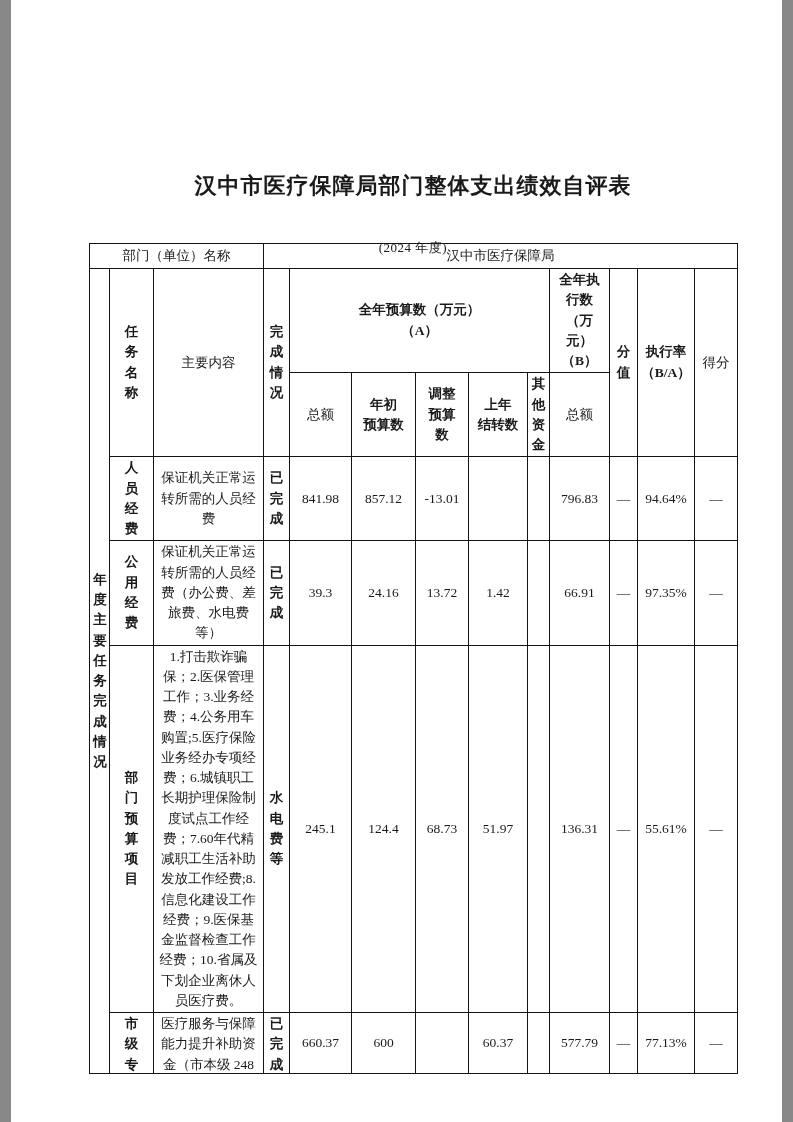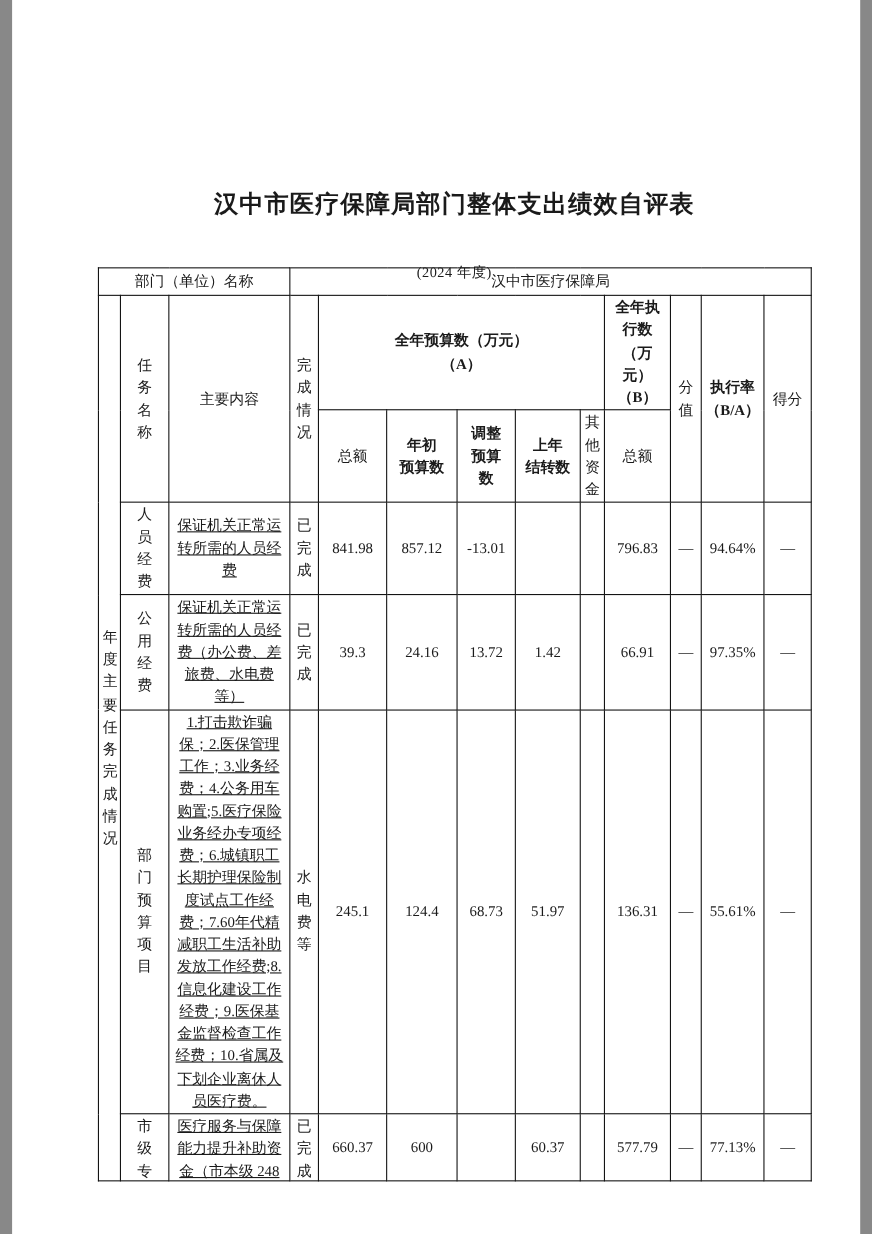--- a/index.html
+++ b/index.html
@@ -33,27 +33,28 @@
     font-size:13.5px;
     line-height:1.5;
     overflow:hidden;
   }
   
   .vtext{
     display:inline-block;
     width:1.05em;
     word-break:break-all;
     line-height:1.5;
+    font-weight:bold;
   }
   .pre{white-space:pre-line;font-weight:bold;}
   .bk{word-break:break-all;padding:0 6px;}
   .clip{overflow:hidden;}
   .clip-name{max-height:58px;}
   .clip-content{max-height:58px;}
-  .content-cell{padding:1px 4px;text-decoration:underline;}
+  .content-cell{padding:1px 4px;}
   .topalign{vertical-align:top;}
 </style>
 </head>
 <body>
 
 <div class="doc">
 
   <div class="title">汉中市医疗保障局部门整体支出绩效自评表</div>
   <div class="subtitle">(2024 年度)</div>
 

